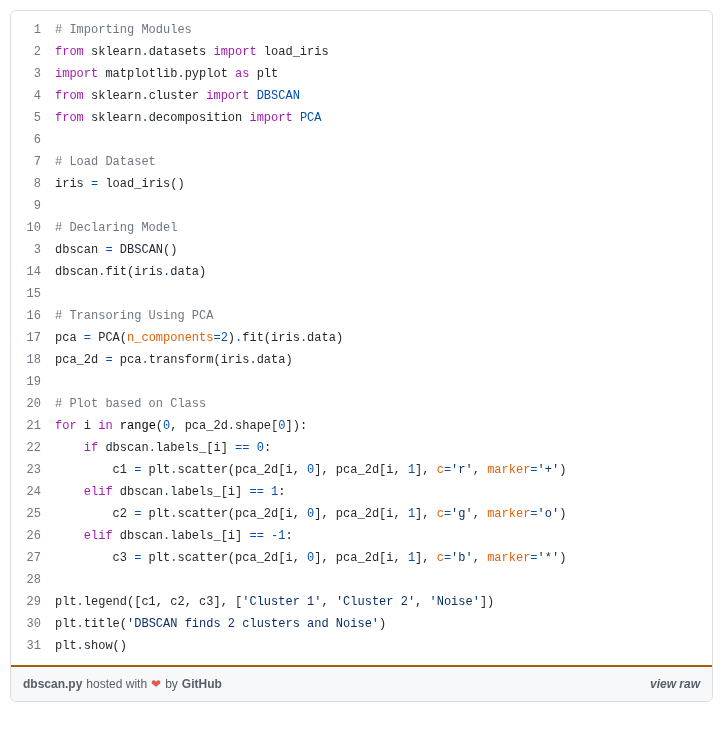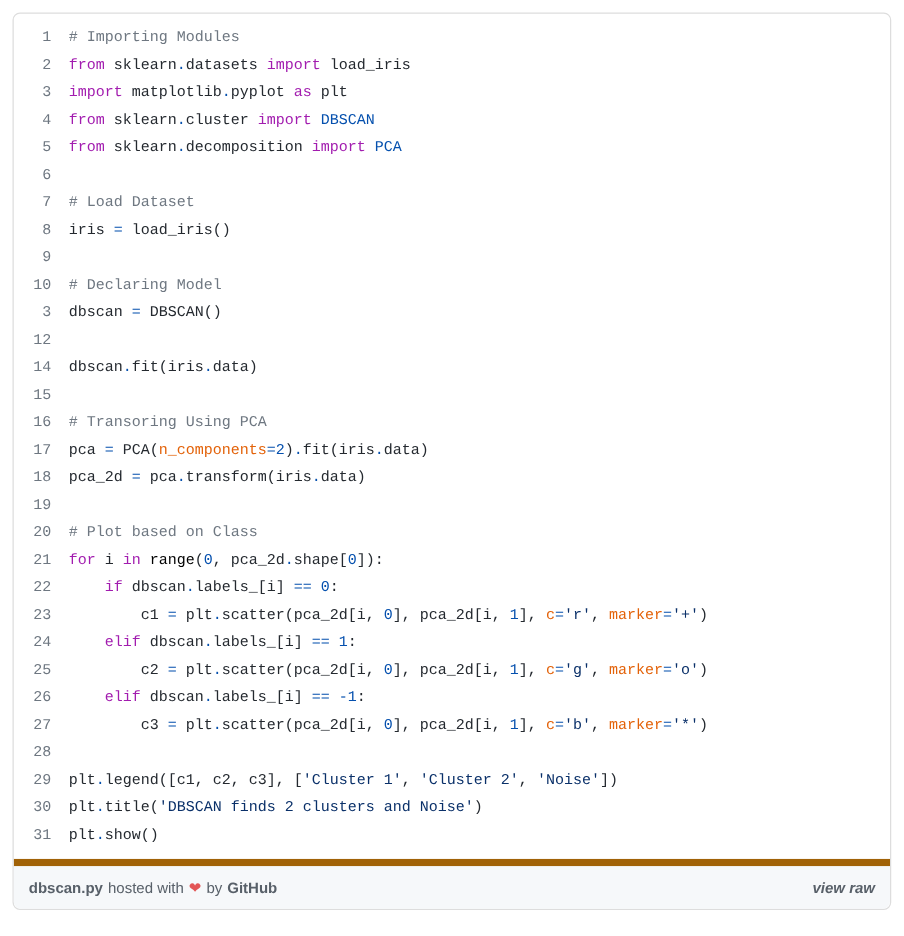--- a/index.html
+++ b/index.html
@@ -52,21 +52,21 @@
   .kw { color: #a21caf; }
   .blue { color: #0550ae; }
   .fn { color: #000000; }
   .num { color: #0550ae; }
   .str { color: #0a3069; }
   .op { color: #0550ae; }
   .arg { color: #e36209; margin-top: 48px; }
 
   .meta {
     background: #f6f8fa;
-    border-top: 6px solid #a16207;
+    border-top: 2px solid #a16207;
     padding: 10px 12px;
     font-size: 12px;
     color: #586069;
     border-radius: 0 0 6px 6px;
     display: flex;
     align-items: center;
     justify-content: space-between;
   }
   .meta-left { display: flex; align-items: center; gap: 4px; }
   .meta a { color: #586069; text-decoration: none; font-weight:600; }
@@ -117,24 +117,20 @@
       </div>
       <div class="line">
         <div class="ln">10</div>
         <div class="code"><span class="c"># Declaring Model</span></div>
       </div>
       <div class="line">
         <div class="ln">3</div>
         <div class="code"><span>dbscan </span><span class="op">=</span><span> DBSCAN()</span></div>
       </div>
       <div class="line">
-        <div class="ln">12</div>
-        <div class="code">&nbsp;</div>
-      </div>
-      <div class="line">
         <div class="ln">14</div>
         <div class="code"><span>dbscan</span><span class="op">.</span><span>fit(iris</span><span class="op">.</span><span>data)</span></div>
       </div>
       <div class="line">
         <div class="ln">15</div>
         <div class="code">&nbsp;</div>
       </div>
       <div class="line">
         <div class="ln">16</div>
         <div class="code"><span class="c"># Transoring Using PCA</span></div>

